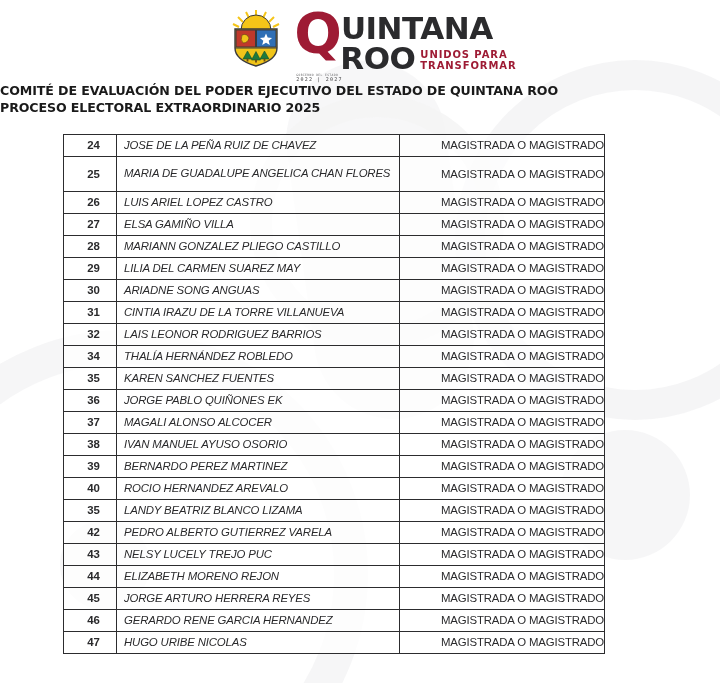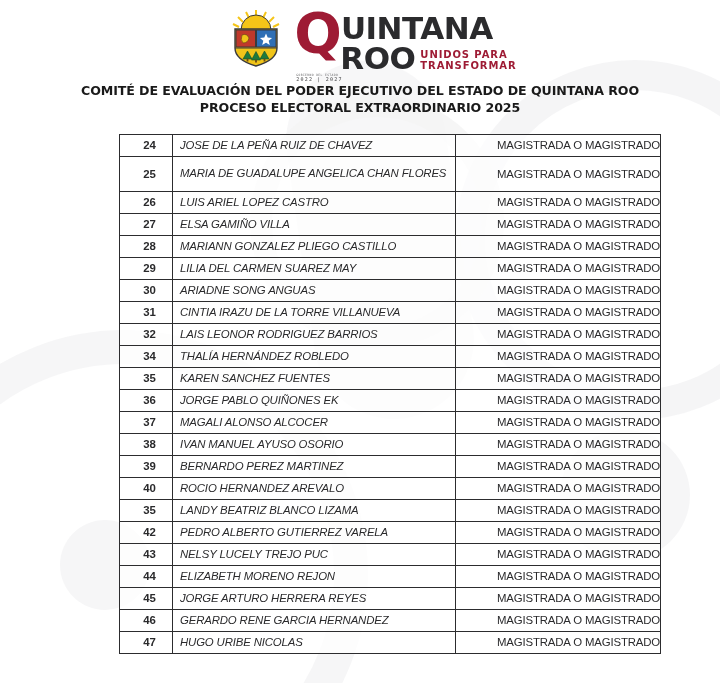--- a/index.html
+++ b/index.html
@@ -150,41 +150,40 @@
   }
   .years .tiny-label {
     display: block;
     font-size: 3px;
     letter-spacing: 0.4px;
     color: #6b6b6d;
   }
 
   
   .doc-titles {
-    text-align: center;
     margin-top: 12px;
     position: relative;
     z-index: 2;
   }
   .doc-title-line {
     font-family: "DejaVu Sans", sans-serif;
     font-weight: 700;
     font-size: 12.6px;
     letter-spacing: -0.1px;
     color: #1a1a1a;
     line-height: 1.38;
     white-space: nowrap;
   }
 
   
   #roster-wrap {
     position: relative;
     z-index: 2;
     margin-top: 17px;
-    padding-left: 119px;
+    padding-left: 63px;
   }
   table.roster {
     border-collapse: collapse;
     table-layout: fixed;
     width: 517px;
   }
   table.roster td {
     border: 1px solid #2c2c2e;
     font-family: "Liberation Sans", sans-serif;
     font-size: 11.4px;

